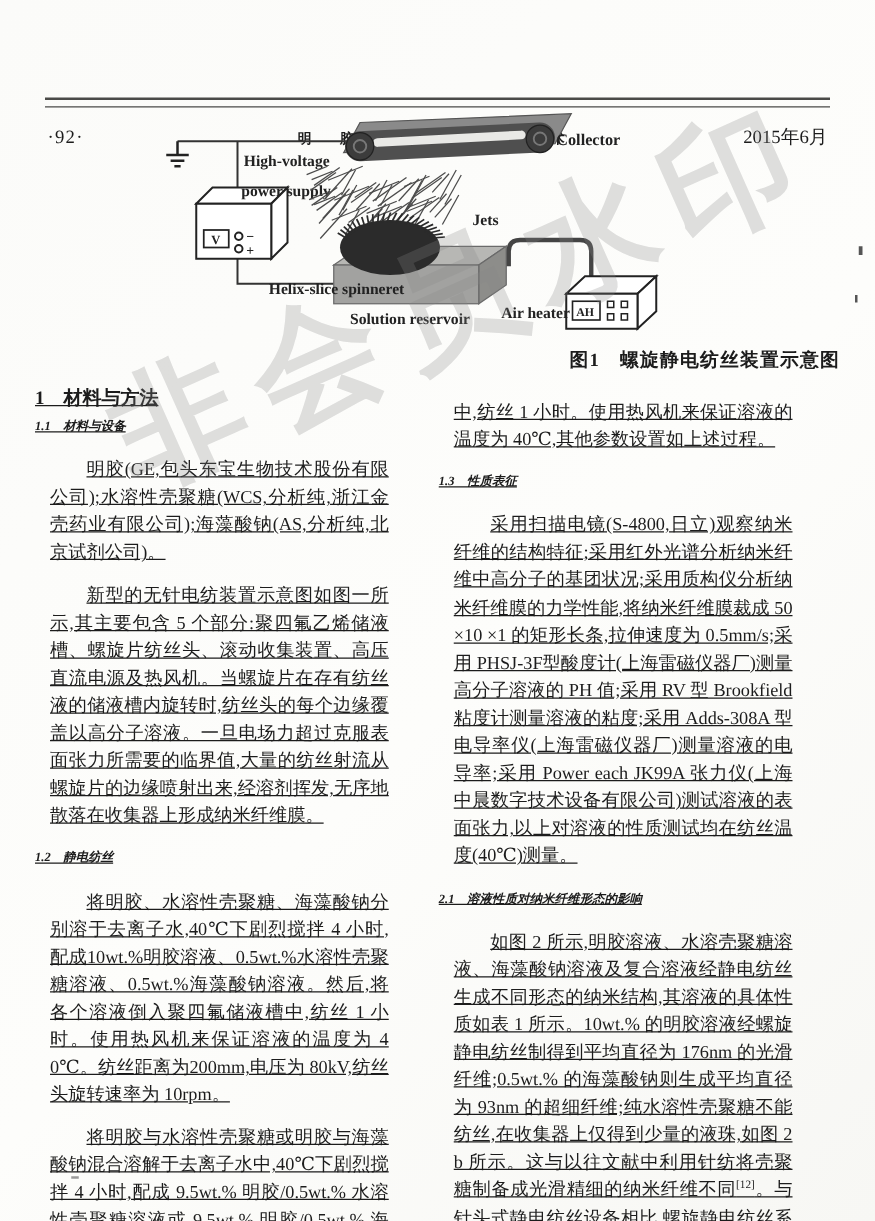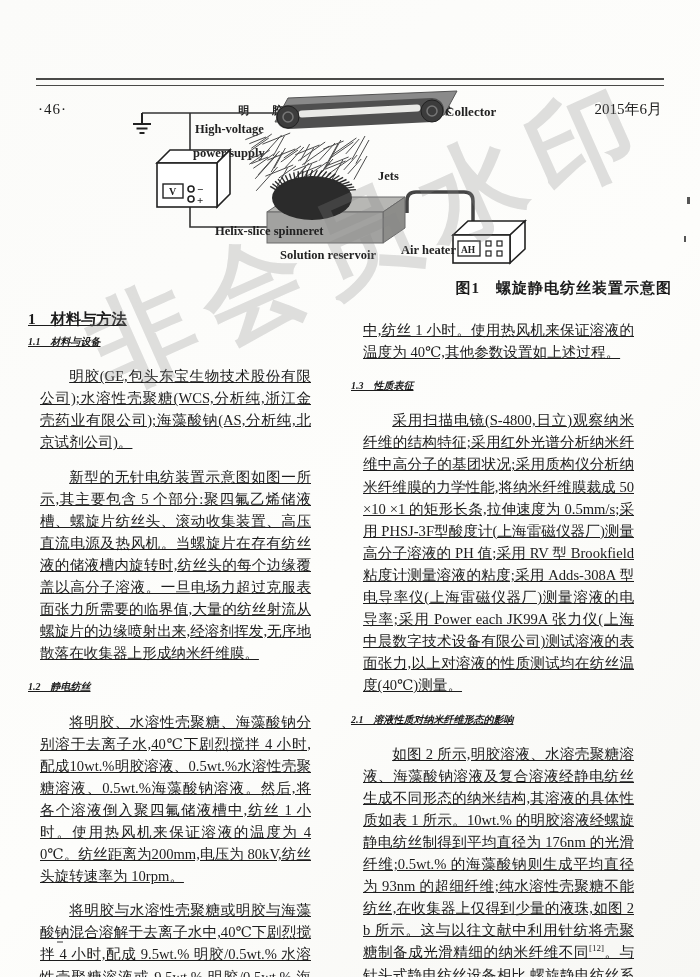--- a/index.html
+++ b/index.html
@@ -42,21 +42,21 @@
   .speck.s1{left:687px;top:197px;width:3px;height:7px;}
   .speck.s2{left:684px;top:236px;width:2px;height:6px;}
   .speck.s3{left:57px;top:941px;width:6px;height:2px;background:#999;}
 </style>
 </head>
 <body>
 
 <div class="page">
 
   <div class="header">
-    <div class="pgno">·46·</div>
+    <div class="pgno">·92·</div>
     <div class="jtitle">明 胶 科 学 与 技 术</div>
     <div class="idate">2015年6月</div>
   </div>
   <div class="rule"></div>
 
   <div class="figwrap">
     <svg width="480" height="200" viewBox="0 0 480 200">
 
       <path d="M30,28 H186" stroke="#333" stroke-width="1.6" fill="none"></path>
       <path d="M78,28 V100" stroke="#333" stroke-width="1.6" fill="none"></path>

